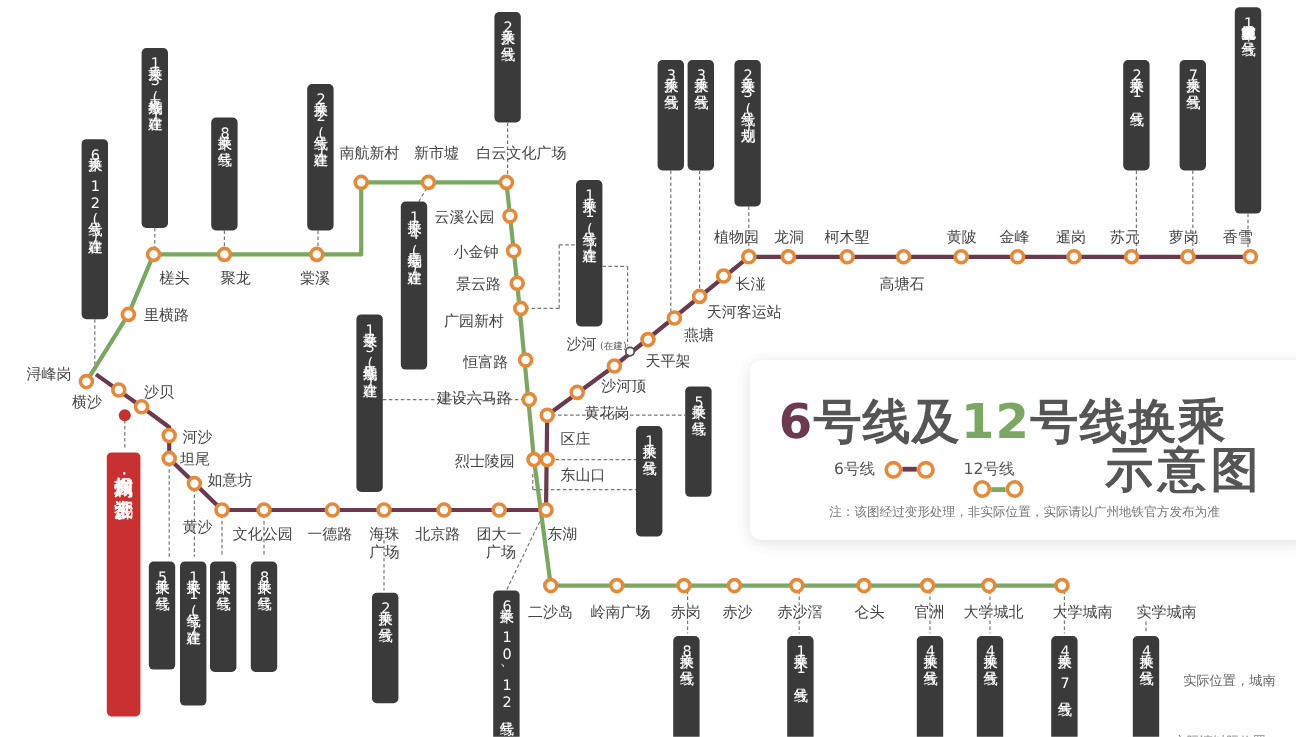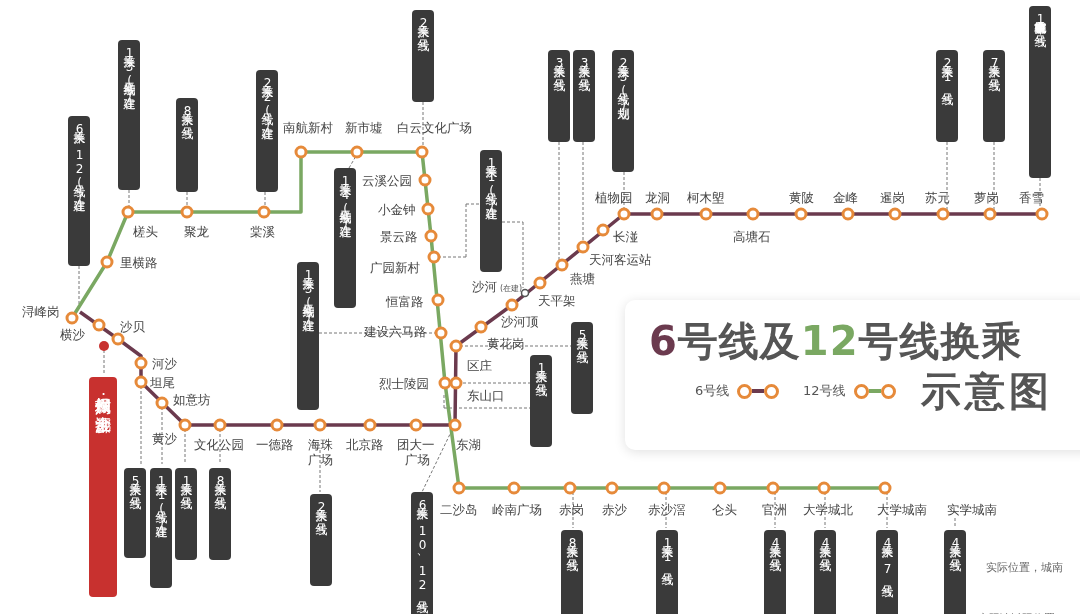--- a/index.html
+++ b/index.html
@@ -3,21 +3,21 @@
 <meta charset="utf-8">
 <style>
   html,body{margin:0;padding:0;background:#ffffff;}
   body{width:1080px;height:614px;position:relative;overflow:hidden;font-family:"DejaVu Sans","Liberation Sans",sans-serif;}
   #map{position:absolute;left:0;top:0;width:1080px;height:614px;}
   .stn-label{font-size:12.5px;fill:#444;}
   .stn-label-sm{font-size:8px;fill:#555;}
   .tag{position:absolute;background:#3a3a3a;color:#fff;border-radius:4px;width:22px;font-size:12px;line-height:15px;text-align:center;padding:6px 0;box-sizing:border-box;writing-mode:vertical-rl;text-orientation:upright;display:flex;align-items:center;justify-content:flex-start;letter-spacing:0px;}
   .tag.red{background:#c8312f;width:28px;font-size:16px;line-height:22px;padding:8px 0;}
   .legend-card{position:absolute;left:625px;top:300px;width:470px;height:150px;background:#fff;border-radius:10px;box-shadow:0 2px 12px rgba(0,0,0,0.12);}
-  .title-line1{position:absolute;left:24px;top:14px;font-size:40px;font-weight:bold;color:#555;letter-spacing:1px;white-space:nowrap;}
+  .title-line1{position:absolute;left:24px;top:24px;font-size:40px;font-weight:bold;color:#555;letter-spacing:1px;white-space:nowrap;}
   .title-line1 .n6{color:#6b3a4e;}
   .title-line1 .n12{color:#7aa862;}
   .title-line2{position:absolute;left:296px;top:64px;font-size:40px;font-weight:bold;color:#555;letter-spacing:4px;white-space:nowrap;}
   .legend-row{position:absolute;top:82px;font-size:13px;color:#555;display:flex;white-space:nowrap;}
   .legend-sym{display:inline-flex;align-items:center;margin-left:8px;}
   .ring{width:9px;height:9px;border:3px solid #e68a3a;border-radius:50%;background:#fff;box-sizing:content-box;}
   .bar{width:12px;height:4px;}
   .note{position:absolute;left:66px;top:120px;font-size:10.5px;color:#777;white-space:nowrap;}
   .ghost{position:absolute;font-size:11px;color:#666;white-space:nowrap;}
 </style>
@@ -230,26 +230,27 @@
   <div class="title-line1"><span class="n6">6</span><span>号线及</span><span class="n12">12</span><span>号线换乘</span></div>
   <div class="title-line2">示意图</div>
   <div class="legend-row" style="left:70px;">
     <span>6号线</span>
     <span class="legend-sym">
         <span class="ring"></span>
         <span class="bar" style="background:#6b3a4e"></span>
         <span class="ring"></span>
       </span>
   </div>
-  <div class="legend-row" style="left:178px;">
+  <div class="legend-row" style="left:178px;flex-direction:column;">
     <span>12号线</span>
     <span class="legend-sym">
         <span class="ring"></span>
         <span class="bar" style="background:#7aa862"></span>
         <span class="ring"></span>
       </span>
   </div>
+  <div class="note">注：该图经过变形处理，非实际位置，实际请以广州地铁官方发布为准</div>
 </div>
 
 <div id="ghosts">
     <div class="ghost" style="left: 986px; top: 538px; margin-top: 22px;">实际位置，城南</div>
     <div class="ghost" style="left: 978px; top: 570px; margin-top: 41px;">实际请以际位置，</div>
   </div>
 
 </body></html>

